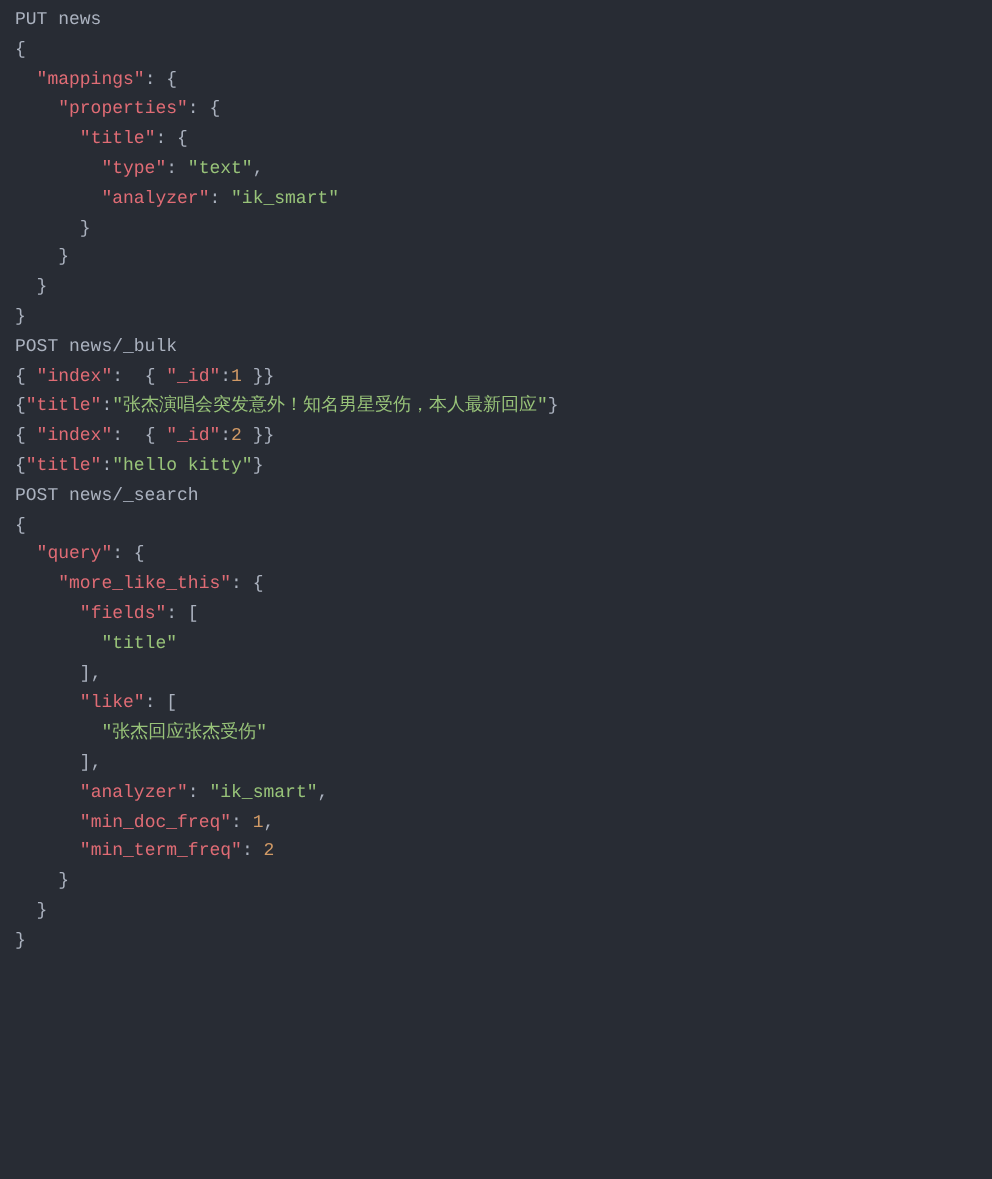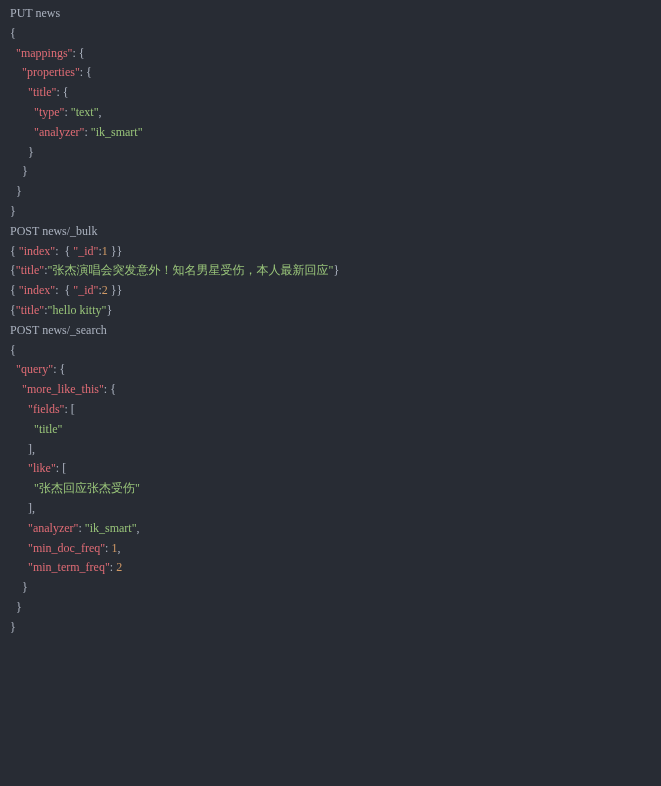--- a/index.html
+++ b/index.html
@@ -6,21 +6,21 @@
   body {
     background: #282c34;
     color: #abb2bf;
     font-family: Consolas, Monaco, 'Courier New', monospace;
     font-size: 12px;
     line-height: 1.65;
     padding: 4px 10px;
     width: 661px;
     height: 786px;
   }
-  .code { white-space: pre; font-family: Liberation Serif, serif; }
+  .code { white-space: pre; }
   .str   { color: #98c379; }
   .key   { color: #e06c75; }
   .punc  { color: #abb2bf; }
   .text  { color: #abb2bf; }
   .num   { color: #d19a66; }
 </style>
 </head>
 <body>
 
 <div class="code" id="code"><div><span class="text">PUT news</span></div><div><span class="punc">{</span></div><div>  <span class="key">"mappings"</span><span class="punc">: {</span></div><div>    <span class="key">"properties"</span><span class="punc">: {</span></div><div>      <span class="key">"title"</span><span class="punc">: {</span></div><div>        <span class="key">"type"</span><span class="punc">: </span><span class="str">"text"</span><span class="punc">,</span></div><div>        <span class="key">"analyzer"</span><span class="punc">: </span><span class="str">"ik_smart"</span></div><div>      <span class="punc">}</span></div><div>    <span class="punc">}</span></div><div>  <span class="punc">}</span></div><div><span class="punc">}</span></div><div><span class="text">POST news/_bulk</span></div><div><span class="punc">{ </span><span class="key">"index"</span><span class="punc">:  { </span><span class="key">"_id"</span><span class="punc">:</span><span class="num">1</span><span class="punc"> }}</span></div><div><span class="punc">{</span><span class="key">"title"</span><span class="punc">:</span><span class="str">"张杰演唱会突发意外！知名男星受伤，本人最新回应"</span><span class="punc">}</span></div><div><span class="punc">{ </span><span class="key">"index"</span><span class="punc">:  { </span><span class="key">"_id"</span><span class="punc">:</span><span class="num">2</span><span class="punc"> }}</span></div><div><span class="punc">{</span><span class="key">"title"</span><span class="punc">:</span><span class="str">"hello kitty"</span><span class="punc">}</span></div><div><span class="text"></span></div><div><span class="text">POST news/_search</span></div><div><span class="punc">{</span></div><div>  <span class="key">"query"</span><span class="punc">: {</span></div><div>    <span class="key">"more_like_this"</span><span class="punc">: {</span></div><div>      <span class="key">"fields"</span><span class="punc">: [</span></div><div>        <span class="str">"title"</span></div><div>      <span class="punc">],</span></div><div>      <span class="key">"like"</span><span class="punc">: [</span></div><div>        <span class="str">"张杰回应张杰受伤"</span></div><div>      <span class="punc">],</span></div><div>      <span class="key">"analyzer"</span><span class="punc">: </span><span class="str">"ik_smart"</span><span class="punc">,</span></div><div>      <span class="key">"min_doc_freq"</span><span class="punc">: </span><span class="num">1</span><span class="punc">,</span></div><div>      <span class="key">"min_term_freq"</span><span class="punc">: </span><span class="num">2</span></div><div>    <span class="punc">}</span></div><div>  <span class="punc">}</span></div><div><span class="punc">}</span></div></div>

